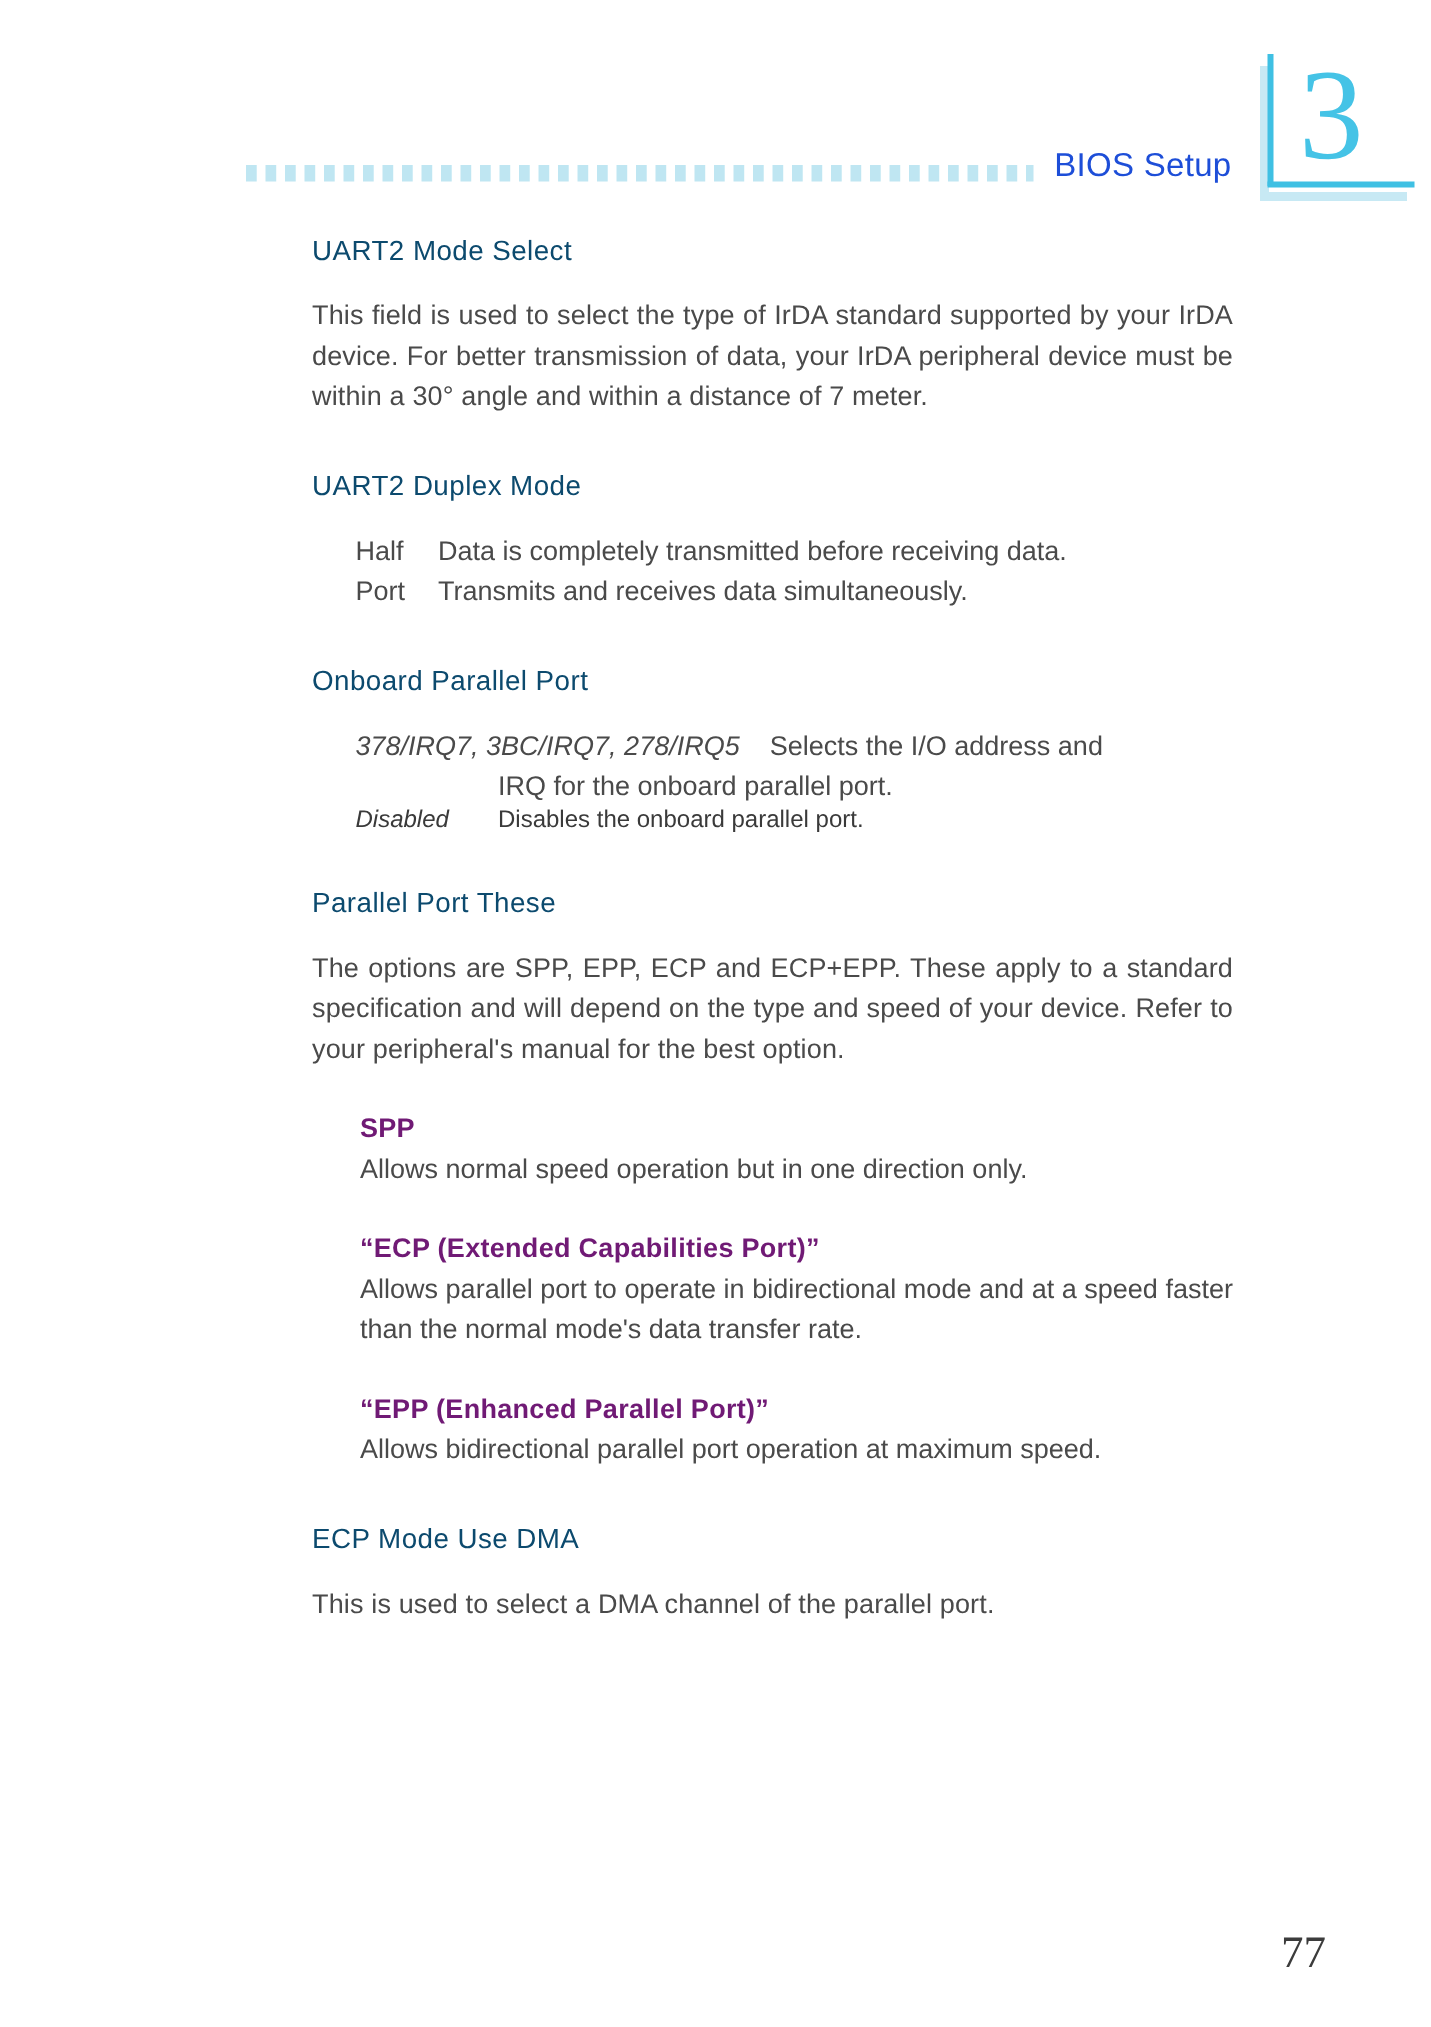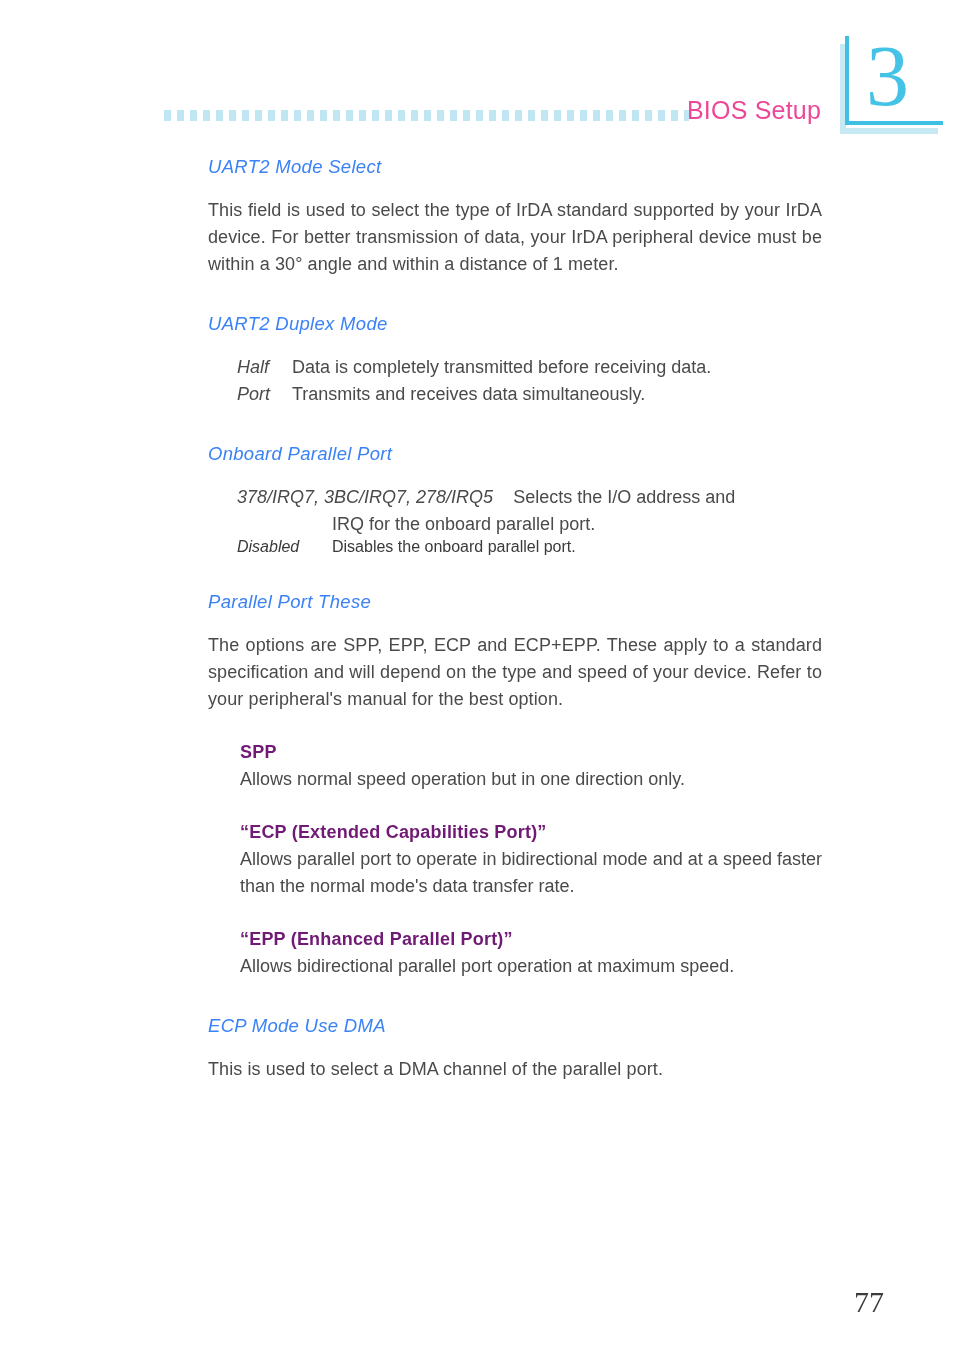--- a/index.html
+++ b/index.html
@@ -41,23 +41,23 @@
     height: 11px;
     background-image: linear-gradient(to right, #bfe6f2 0px, #bfe6f2 7px, transparent 7px, transparent 13px);
     background-size: 13px 11px;
     background-repeat: repeat-x;
   }
 
   .header-title {
     position: absolute;
     right: 133px;
     top: 96px;
-    font-size: 25px;
+    font-size: 22px;
     line-height: 28px;
-    color: #ec4899;
+    color: #1d4ed8;
     letter-spacing: 0.2px;
     white-space: nowrap;
     font-weight: 400;
   }
 
   
   .chapter-mark {
     position: absolute;
     left: 840px;
     top: 36px;
@@ -113,23 +113,22 @@
     left: 208px;
     top: 155px;
     width: 614px;
   }
 
   h2.section-heading {
     margin: 0;
     font-size: 18.5px;
     line-height: 24px;
     font-weight: 400;
-    color: #3b82f6;
+    color: #0c4a6e;
     letter-spacing: 0.3px;
-    font-style: italic;
   }
 
   p.body-text {
     margin: 0;
     font-size: 18px;
     line-height: 27px;
     color: #4a4a4a;
     text-align: justify;
     text-justify: inter-word;
     letter-spacing: 0.1px;
@@ -144,21 +143,20 @@
     margin: 0;
     padding: 0;
   }
   .def-row {
     display: flex;
     font-size: 18px;
     line-height: 27px;
     color: #4a4a4a;
   }
   .def-row .term {
-    font-style: italic;
     white-space: nowrap;
     flex: 0 0 auto;
   }
   .def-row .desc {
     flex: 1 1 auto;
   }
 
   
   .duplex-list { padding-left: 29px; }
   .duplex-list .term { width: 55px; }
@@ -236,21 +234,21 @@
       <div class="chapter-rule-v"></div>
       <div class="chapter-rule-h"></div>
       <div class="chapter-number">3</div>
     </div>
   </div>
 
   <div class="content">
 
     <h2 class="section-heading">UART2 Mode Select</h2>
     <div class="gap-sm"></div>
-    <p class="body-text">This field is used to select the type of IrDA standard supported by your IrDA device. For better transmission of data, your IrDA peripheral device must be within a 30° angle and within a distance of 1 meter.</p>
+    <p class="body-text">This field is used to select the type of IrDA standard supported by your IrDA device. For better transmission of data, your IrDA peripheral device must be within a 30° angle and within a distance of 7 meter.</p>
 
     <div class="gap-lg"></div>
 
     <h2 class="section-heading">UART2 Duplex Mode</h2>
     <div class="gap-sm"></div>
     <div class="def-list duplex-list">
       <div class="def-row">
         <span class="term">Half</span>
         <span class="desc">Data is completely transmitted before receiving data.</span>
       </div>

